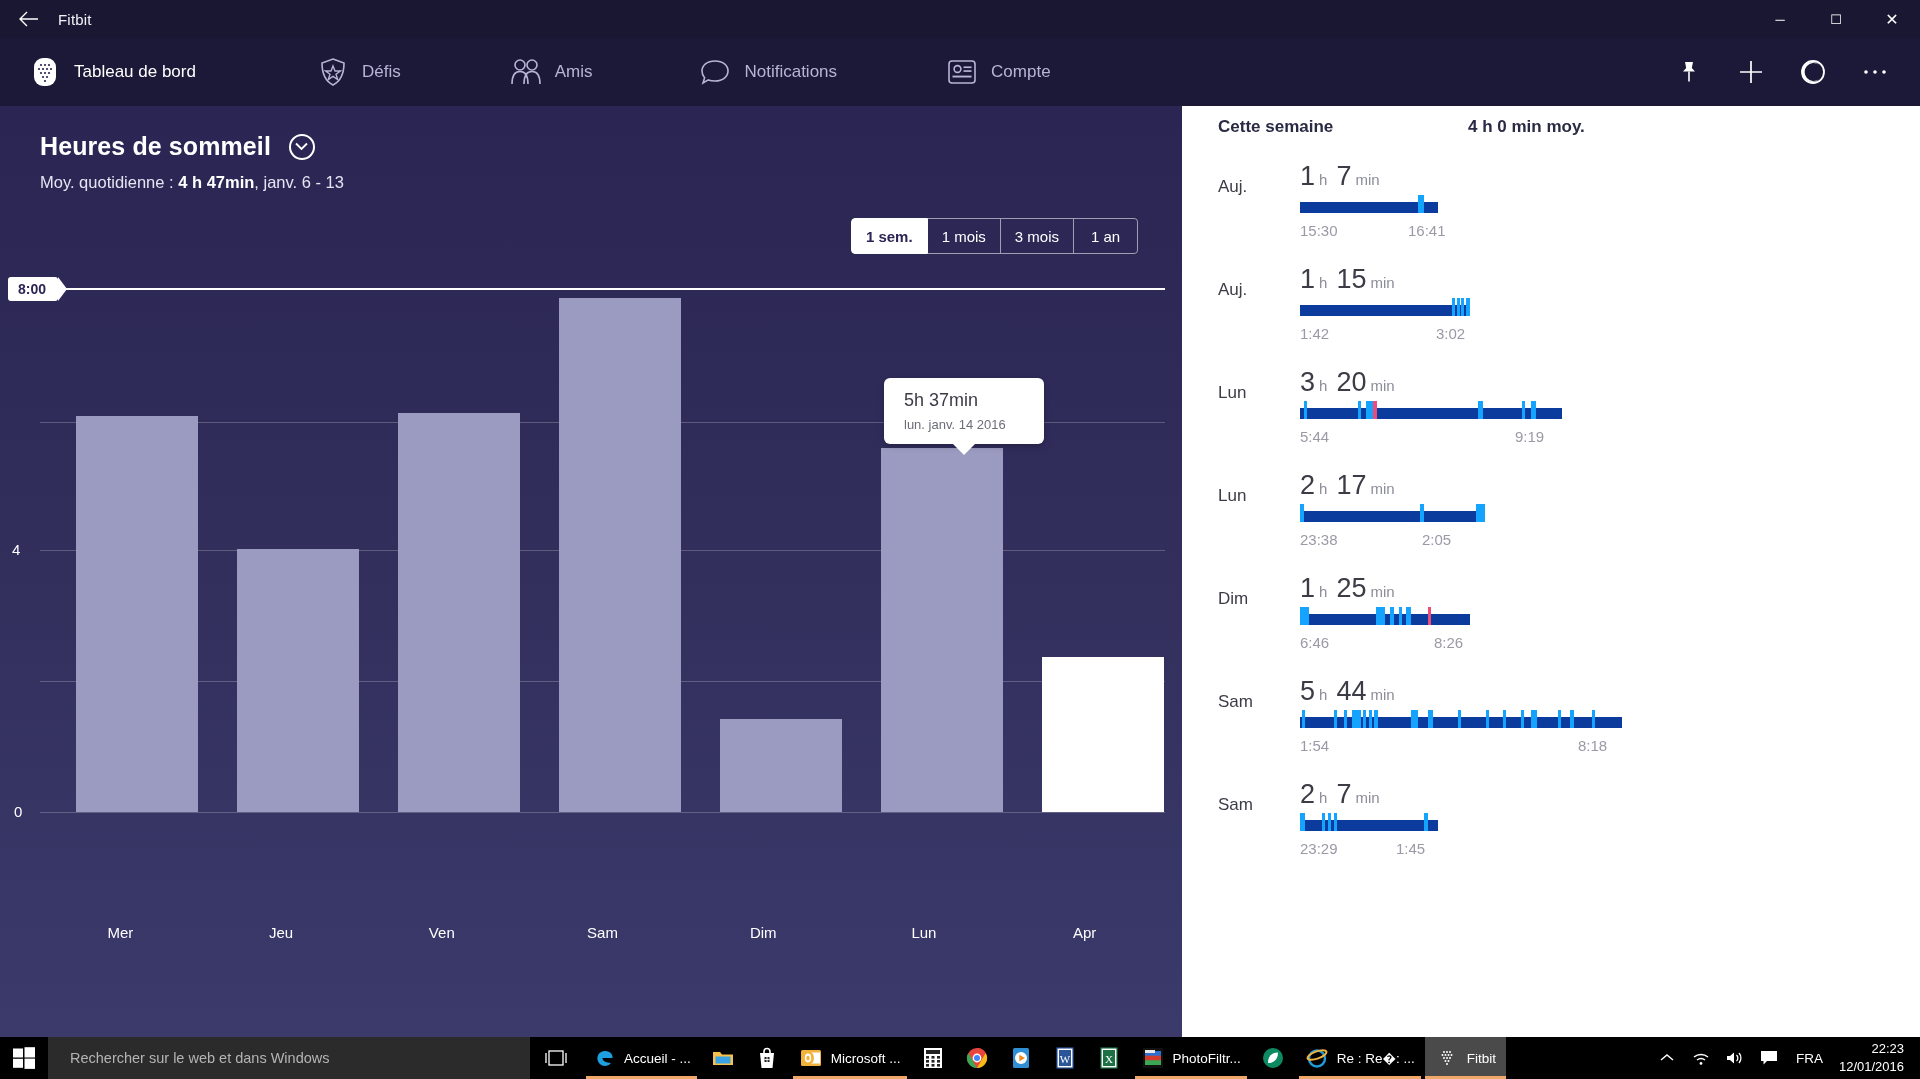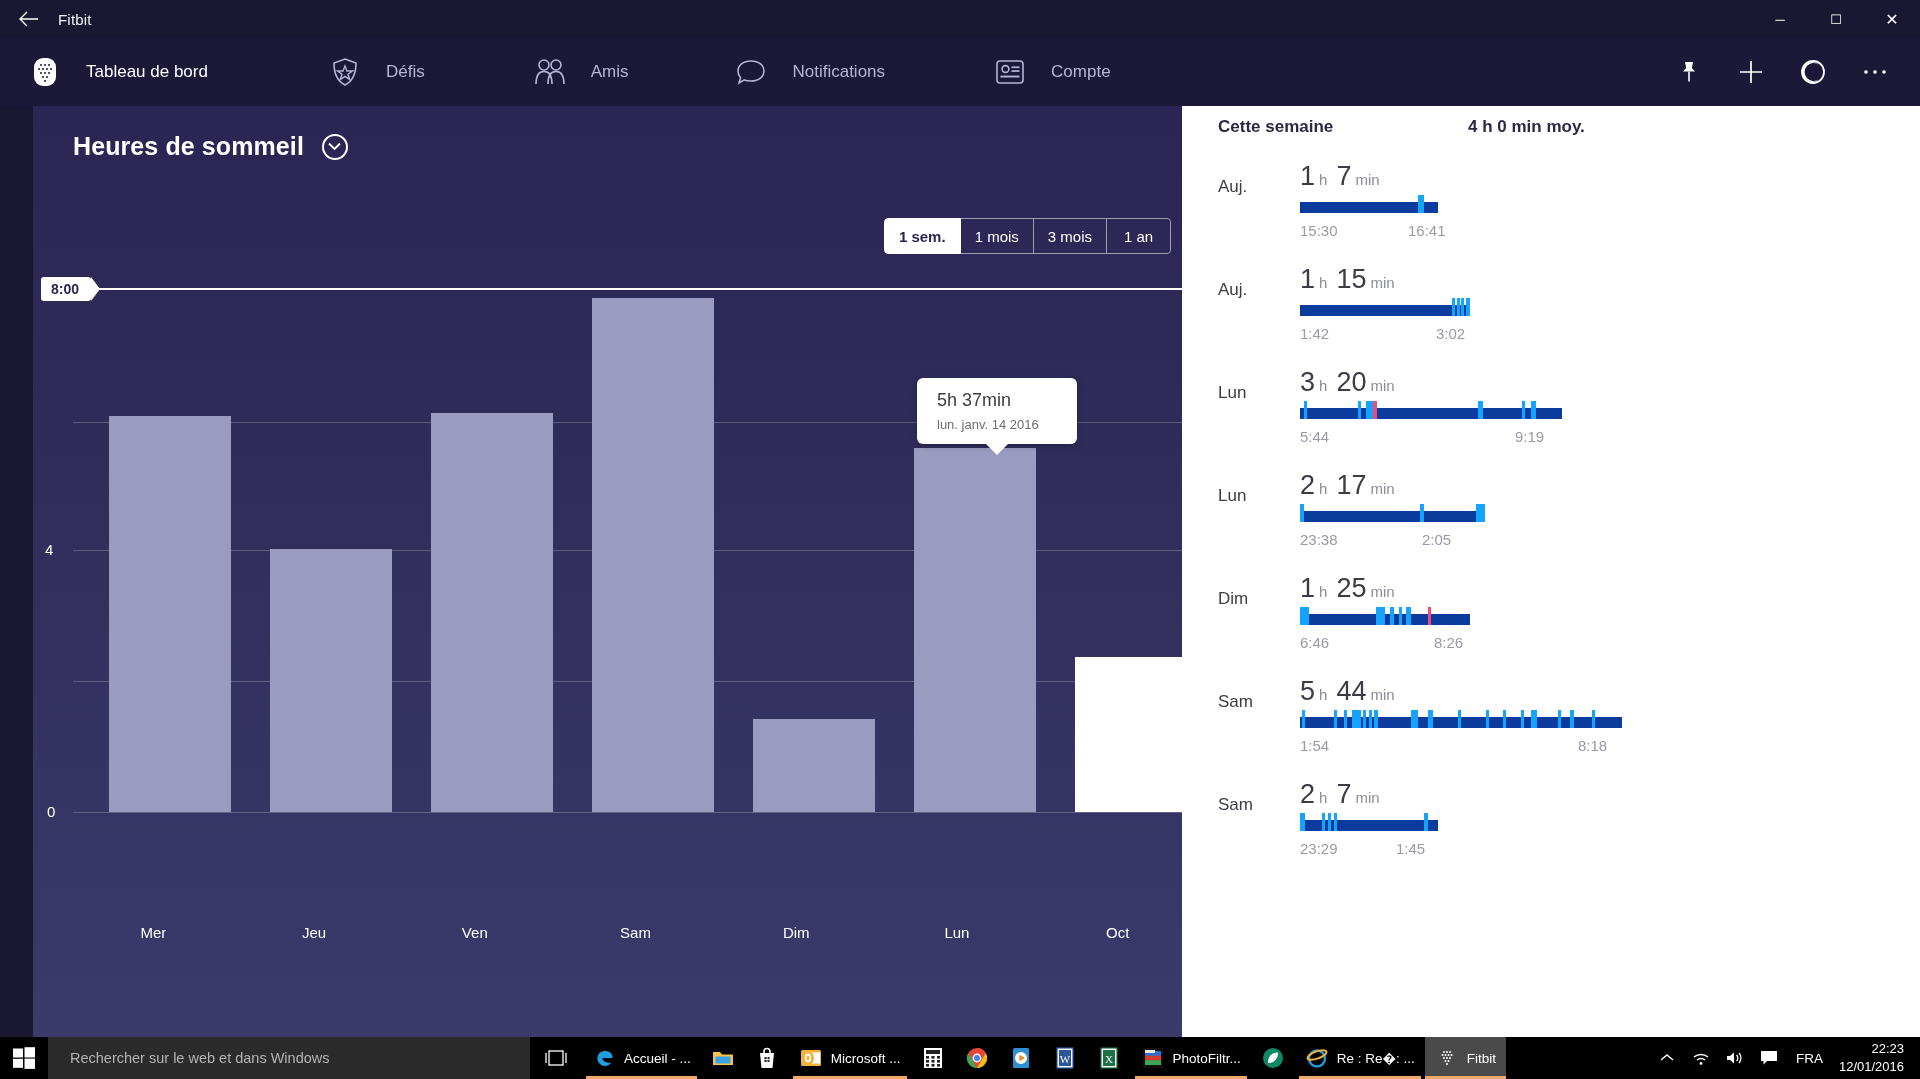--- a/index.html
+++ b/index.html
@@ -27,42 +27,41 @@
   }
   .tb-btn.close-btn { font-size:16px; }
 
   
   .navbar {
     position:absolute; top:38px; left:0; width:1920px; height:68px;
     background:#1b1838; display:flex; align-items:center;
   }
   .nav-items { display:flex; align-items:center; }
   .nav-item {
-    display:flex; align-items:center; gap:24px; padding:0 0 0 0;
+    display:flex; align-items:center; gap:12px; padding:0 0 0 0;
     margin-left:34px; height:68px; color:#b9b4d6; font-size:17px;
   }
   .nav-item:first-child { margin-left:28px; }
   .nav-item.active { color:#ffffff; }
   .nav-item .nav-label { white-space:nowrap; }
   .nav-ico { width:34px; height:34px; display:flex; align-items:center; justify-content:center; }
   .nav-ico svg { display:block; }
   .nav-gap-1 { width:86px; } .nav-gap-2 { width:74px; }
   .nav-gap-3 { width:72px; } .nav-gap-4 { width:74px; }
 
   .nav-actions { position:absolute; right:14px; top:0; height:68px; display:flex; align-items:center; }
   .nav-act {
     width:62px; height:68px; display:flex; align-items:center; justify-content:center; color:#fff;
   }
 
   
   .chart-pane {
     position:absolute; top:106px; left:0; width:1182px; height:931px;
     background:linear-gradient(180deg,#2a2553 0%, #33305e 55%, #3b3a6b 100%);
     overflow:hidden;
-    margin-left:33px;
   }
   .chart-head { position:absolute; top:0; left:0; width:1182px; padding:26px 0 0 40px; }
   .chart-title-row { display:flex; align-items:center; gap:18px; }
   .chart-title { color:#fff; font-size:25px; font-weight:bold; letter-spacing:.1px; }
   .chev-circle {
     width:26px; height:26px; border-radius:50%; border:2px solid #fff;
     display:flex; align-items:center; justify-content:center;
   }
   .chart-sub { margin-top:12px; color:#e6e4f2; font-size:16.5px; }
   .chart-sub b { color:#fff; font-weight:bold; }
@@ -303,20 +302,23 @@
 
     <div class="chart-head">
       <div class="chart-title-row">
         <div class="chart-title">Heures de sommeil</div>
         <div class="chev-circle">
           <svg width="13" height="9" viewBox="0 0 13 9">
               <path d="M1 1.5 L6.5 7 L12 1.5" stroke="#fff" stroke-width="1.9" fill="none"></path>
             </svg>
         </div>
       </div>
+      <div class="chart-sub">
+        <span>Moy. quotidienne : </span><b>4 h 47min</b><span>, janv. 6 - 13</span>
+      </div>
     </div>
 
     <div class="range-switch">
       <div class="range-btn sel">1 sem.</div>
       <div class="range-btn">1 mois</div>
       <div class="range-btn">3 mois</div>
       <div class="range-btn">1 an</div>
     </div>
 
     <div class="plot">
@@ -346,21 +348,21 @@
         <div class="tt-sub">lun. janv. 14 2016</div>
       </div>
 
       <div class="xlabels">
         <div class="xlab">Mer</div>
         <div class="xlab">Jeu</div>
         <div class="xlab">Ven</div>
         <div class="xlab">Sam</div>
         <div class="xlab">Dim</div>
         <div class="xlab">Lun</div>
-        <div class="xlab">Oct</div>
+        <div class="xlab">Apr</div>
       </div>
     </div>
   </div>
 
   <div class="side">
 
     <div class="sec-head">
       <div class="sec-title">Cette semaine</div>
       <div class="sec-avg">4 h 0 min moy.</div>
     </div>

